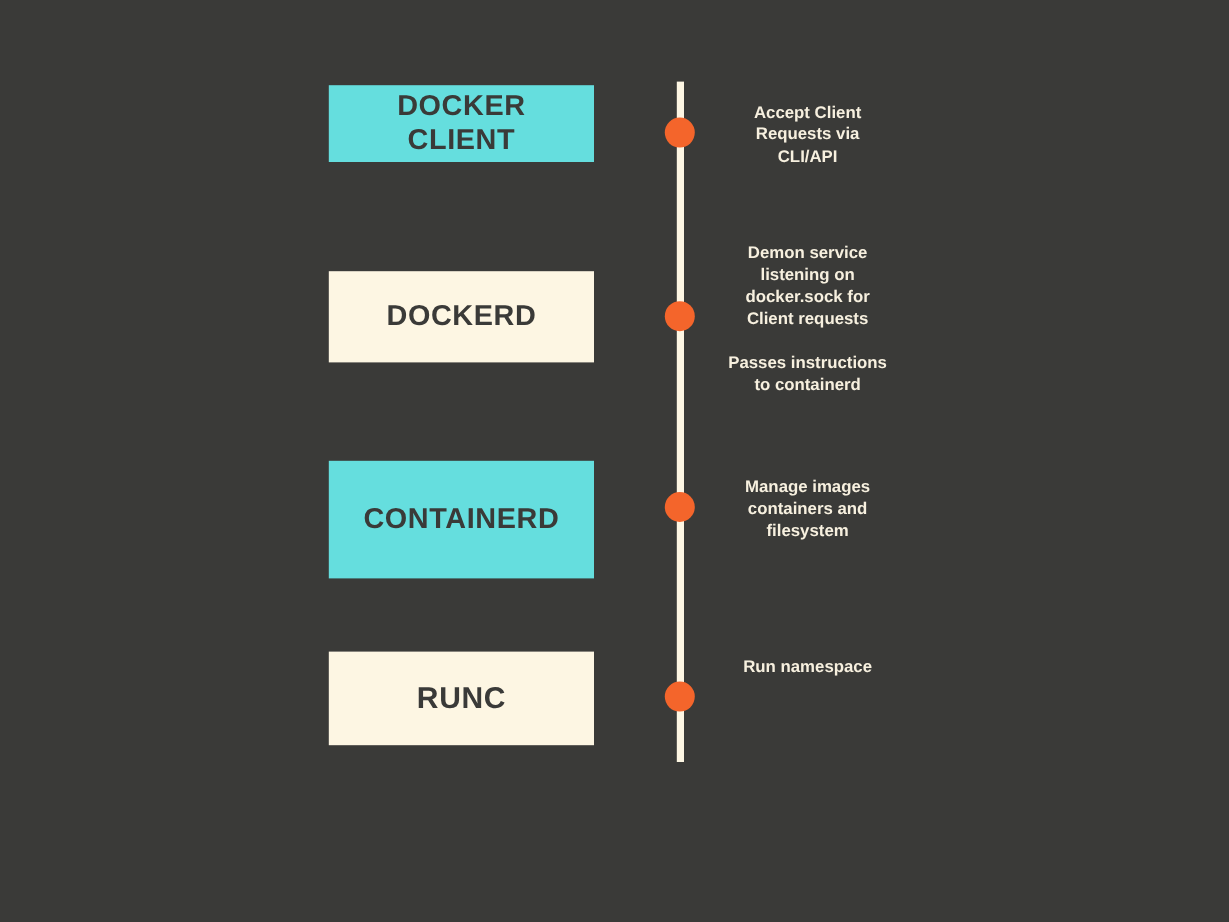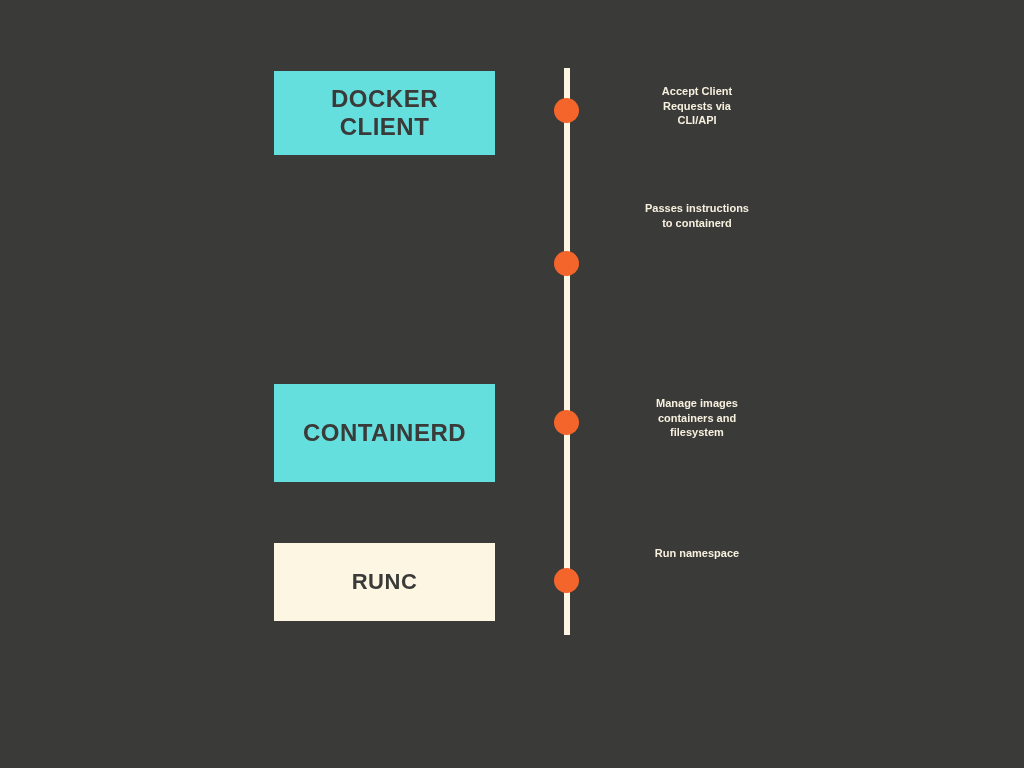--- a/index.html
+++ b/index.html
@@ -36,31 +36,31 @@
   }
   .block.teal  { background: #65dede; }
   .block.cream { background: #fdf6e3; }
 
   .block-label {
     display: block;
     white-space: pre-line;
   }
 
   
-  .block--docker-client { top: 71px;  height: 84px; }
+  .block--docker-client { top: 71px;  height: 64px; }
   .block--docker-client .block-label { font-size: 24px; font-weight: 700; }
 
   .block--dockerd { top: 226px; height: 76px; }
   .block--dockerd .block-label { font-size: 24px; font-weight: 700; }
 
   .block--containerd { top: 384px; height: 98px; }
   .block--containerd .block-label { font-size: 24px; font-weight: 700; }
 
   .block--runc { top: 543px; height: 78px; }
-  .block--runc .block-label { font-size: 22px; font-weight: 600; }
+  .block--runc .block-label { font-size: 25px; font-weight: 600; }
 
   
   .timeline-line {
     position: absolute;
     left: 564px;
     top: 68px;
     width: 6px;
     height: 567px;
     background: #fdf6e3;
   }
@@ -73,25 +73,25 @@
     background: #f4652b;
   }
   .dot--1 { top: 98px; }
   .dot--2 { top: 251px; }
   .dot--3 { top: 410px; }
   .dot--4 { top: 568px; }
 
   
   .desc-group {
     position: absolute;
-    left: 612px;
+    left: 588px;
     width: 170px;
     text-align: center;
     color: #f7f0df;
-    font-size: 11px;
+    font-size: 14px;
     font-weight: 700;
     line-height: 1.32;
   }
   .desc-line {
     display: block;
     white-space: pre-line;
   }
   .desc-line + .desc-line { margin-top: 18px; }
 
   .desc--1 { top: 84px; }
@@ -102,20 +102,23 @@
 </head>
 <body>
 
 <div id="canvas">
 
   <div class="block teal block--docker-client">
     <span class="block-label">DOCKER
 CLIENT</span>
   </div>
 
+  <div class="block cream block--dockerd">
+    <span class="block-label">DOCKERD</span>
+  </div>
 
   <div class="block teal block--containerd">
     <span class="block-label">CONTAINERD</span>
   </div>
 
   <div class="block cream block--runc">
     <span class="block-label">RUNC</span>
   </div>
 
   <div class="timeline-line"></div>
@@ -124,20 +127,24 @@
   <div class="timeline-dot dot--3"></div>
   <div class="timeline-dot dot--4"></div>
 
   <div class="desc-group desc--1">
     <span class="desc-line">Accept Client
 Requests via
 CLI/API</span>
   </div>
 
   <div class="desc-group desc--2">
+    <span class="desc-line">Demon service
+listening on
+docker.sock for
+Client requests</span>
     <span class="desc-line">Passes instructions
 to containerd</span>
   </div>
 
   <div class="desc-group desc--3">
     <span class="desc-line">Manage images
 containers and
 filesystem</span>
   </div>
 

